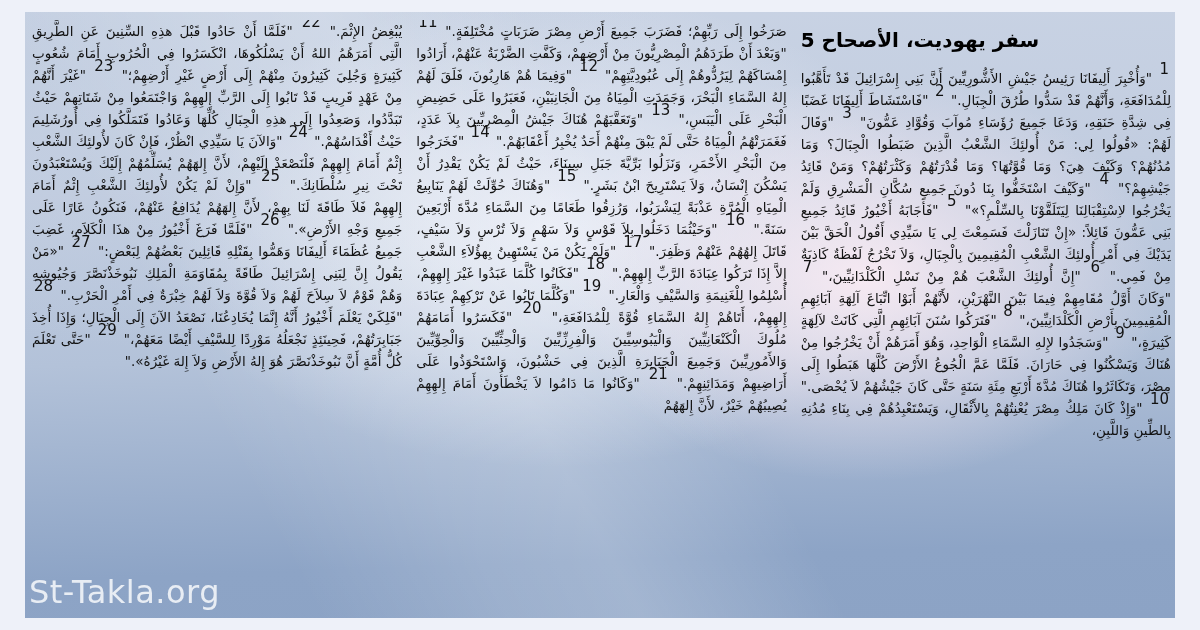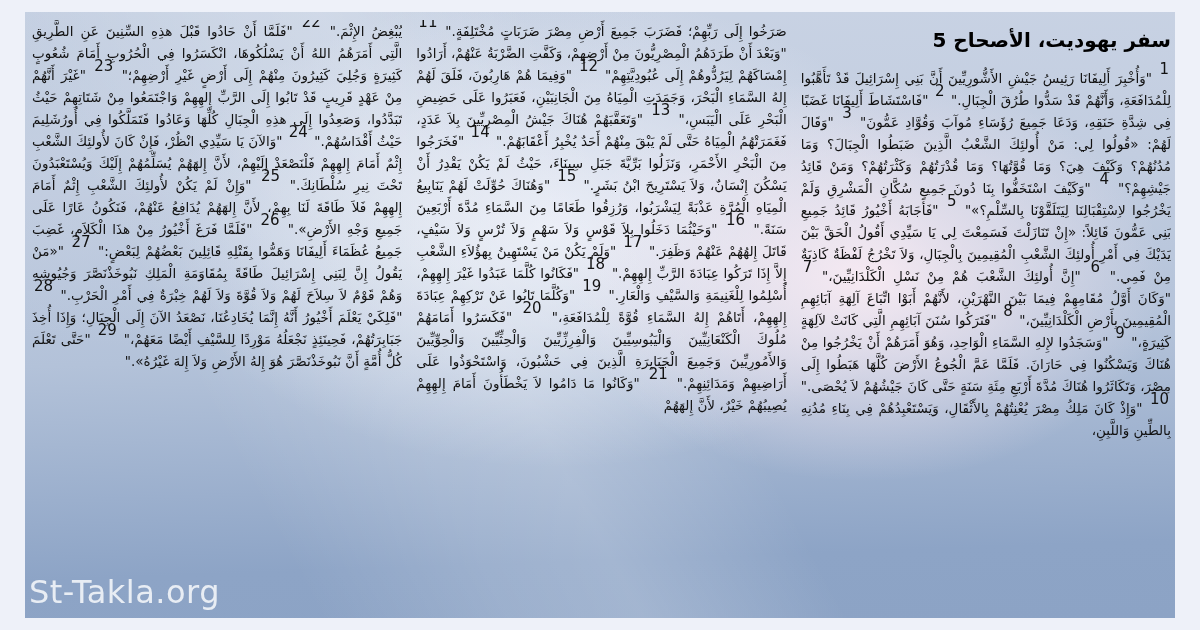--- a/index.html
+++ b/index.html
@@ -30,21 +30,21 @@
     display: flex; direction: rtl;
     gap: 14px;
     padding: 8px 4px 6px 7px;
     box-sizing: border-box;
   }
   .col { flex: 1 1 0; overflow: hidden; }
   .chapter-title {
     margin: 8px 0 15px 0;
     font-size: 20px; font-weight: bold;
     color: var(--title, #000);
-    text-align: right;
+    text-align: left;
     direction: rtl;
   }
   .body-text {
     margin: 0;
     direction: rtl;
     text-align: justify;
     font-size: 13.5px;
     line-height: 22px;
     color: var(--text, #121212);
     letter-spacing: 0;

